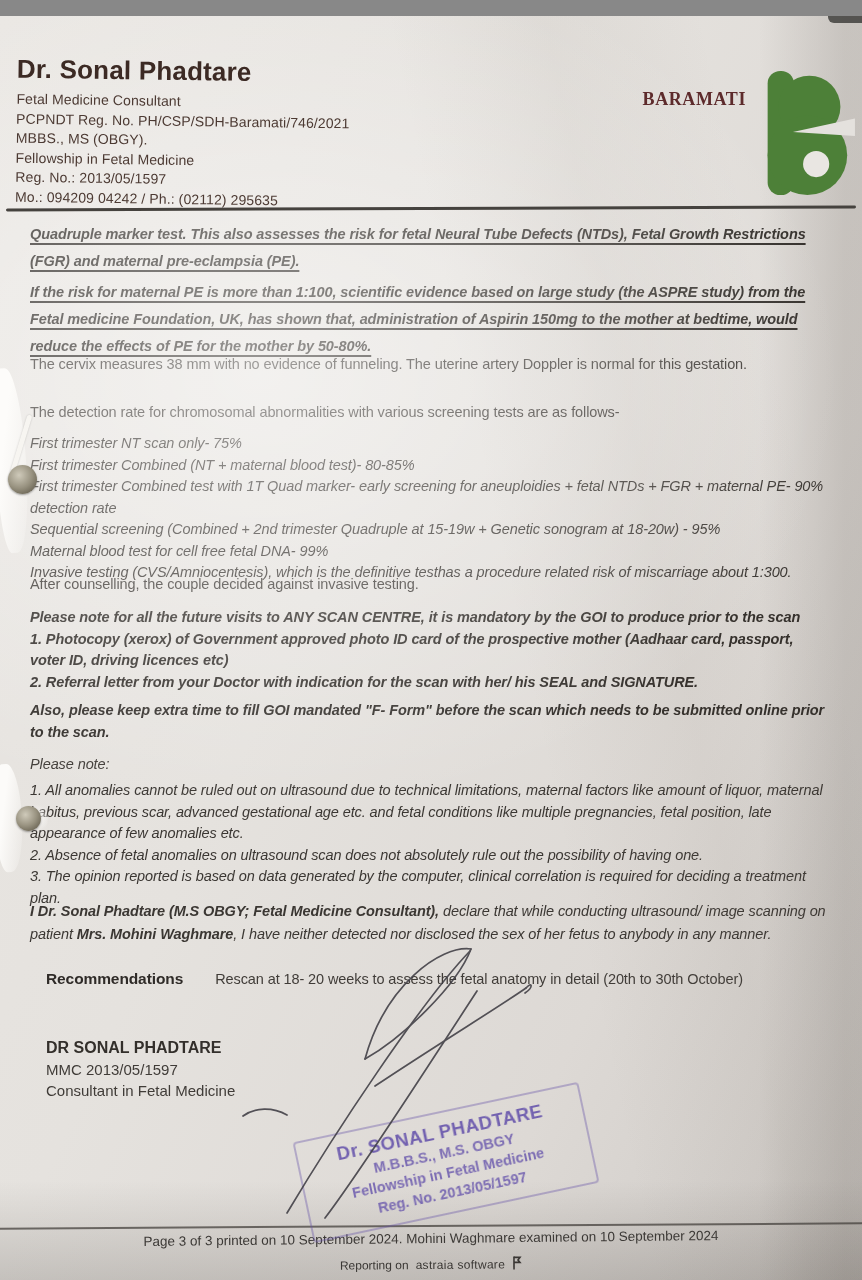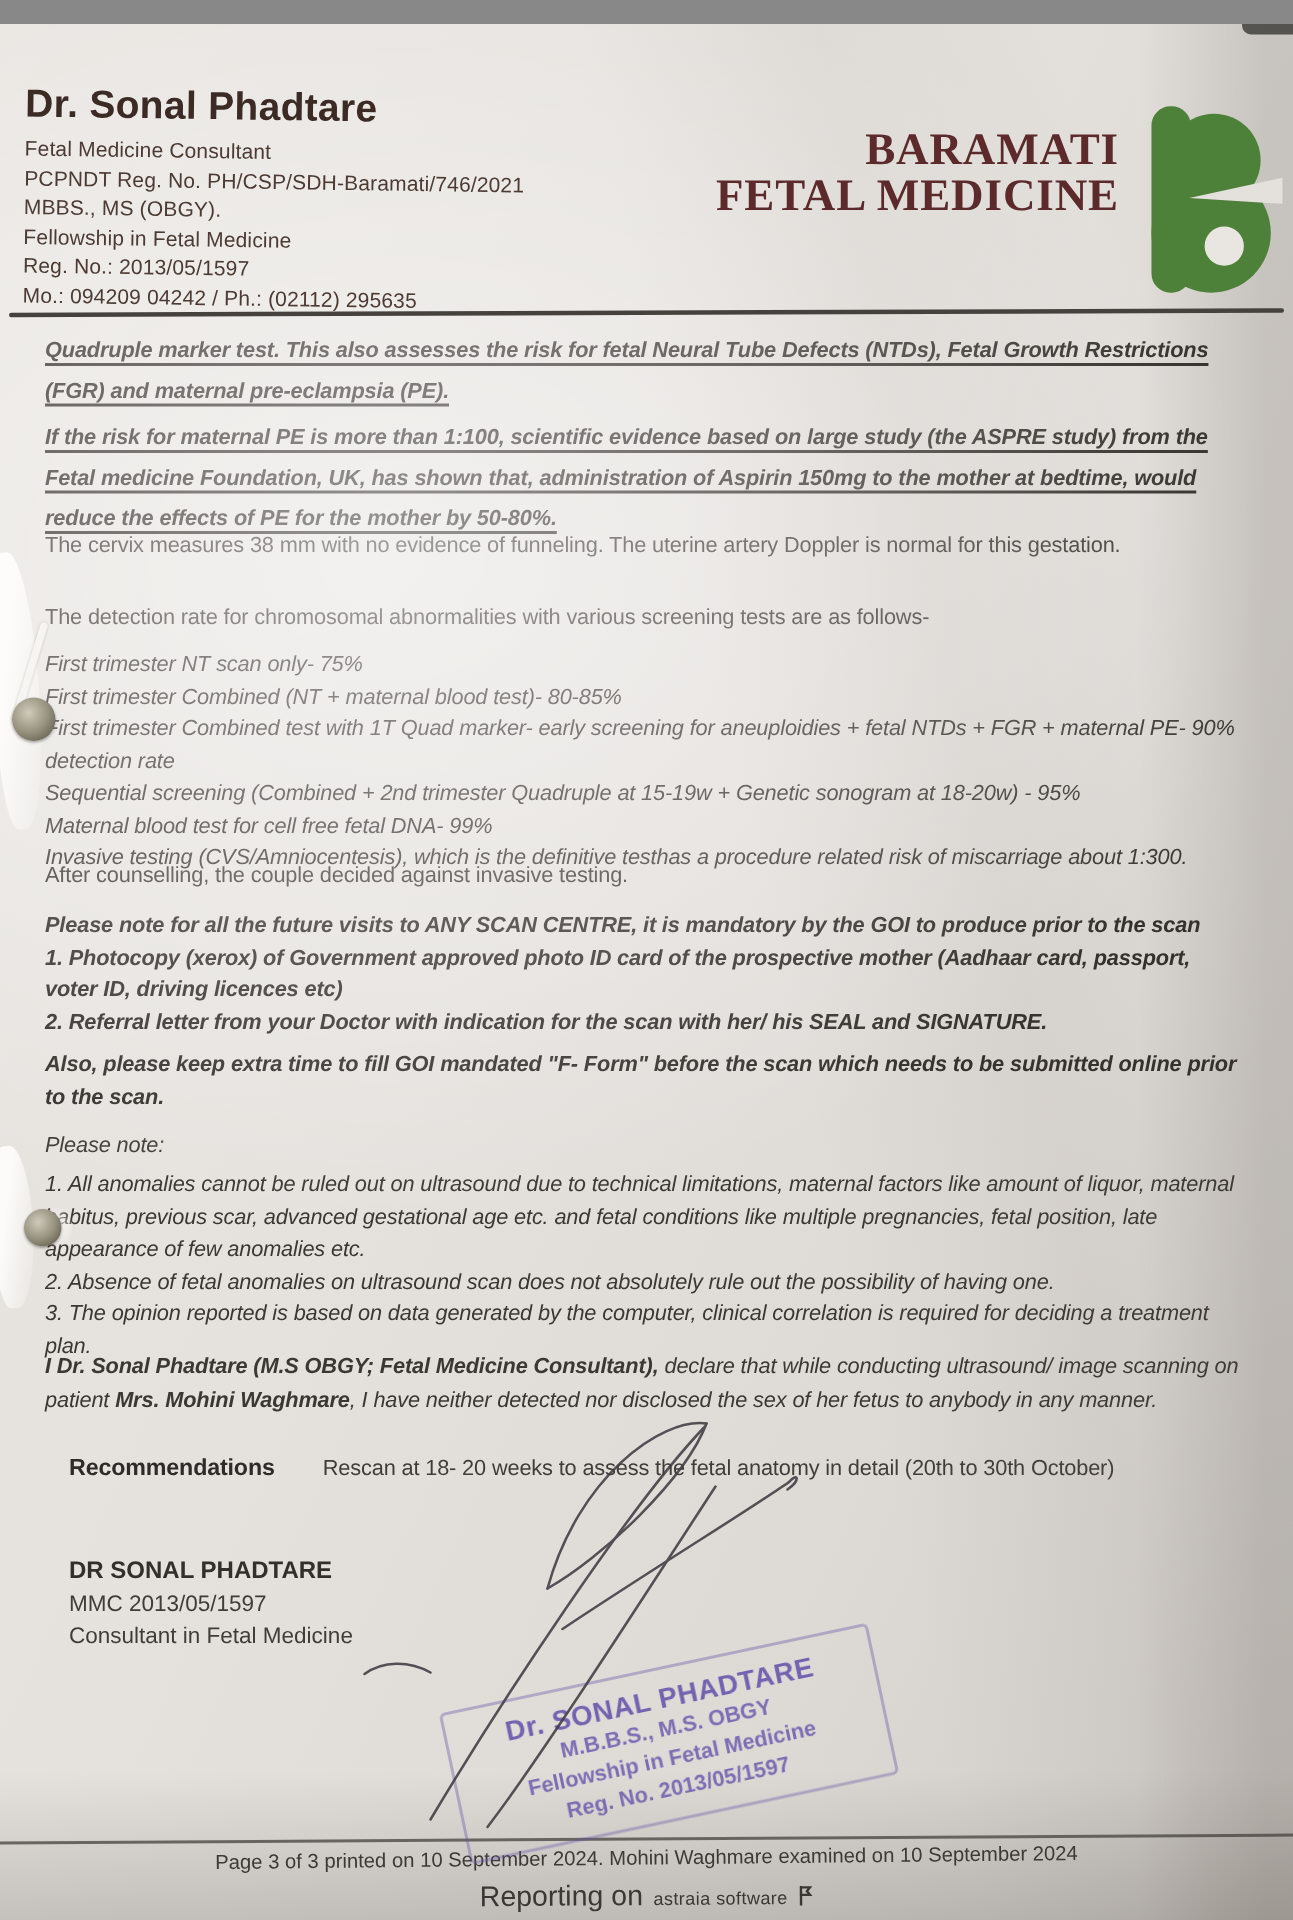--- a/index.html
+++ b/index.html
@@ -26,22 +26,22 @@
   .footer-rule { position:absolute; left:0; right:0; top:1209px; height:2px;
     background:rgba(68,64,60,.75); transform:rotate(-.35deg); z-index:3; }
   .rule { position:absolute; left:6px; right:6px; top:191px; height:2.5px;
     background:#45423e; border-radius:2px; transform:rotate(-.2deg); z-index:3; }
 
   
   .hdr-left { position:absolute; left:16px; top:40px; z-index:3; transform:rotate(.8deg); }
   .hdr-name { font-size:26px; font-weight:bold; color:#3c2a24; letter-spacing:.2px; margin-bottom:5px; }
   .hdr-line { font-size:14px; line-height:19.5px; color:#4c3a33; letter-spacing:.1px; }
   .brand { position:absolute; top:52px; right:6px; display:flex; gap:8px; z-index:3; }
-  .brand-text { text-align:right; padding-top:16px;
-    font-family:"Liberation Serif", serif; font-weight:bold; font-size:30px;
+  .brand-text { padding-top:16px;
+    font-family:"Liberation Serif", serif; font-weight:bold; font-size:18px;
     line-height:31px; letter-spacing:.6px; color:var(--brand-maroon,#5d2a2b); }
   .brand-mark { width:102px; height:130px; color:var(--brand-green,#4d8038); }
 
   
   .blk { position:absolute; left:30px; right:36px; z-index:1; font-size:14.5px; letter-spacing:-.1px; }
   .bui { font-weight:bold; font-style:italic; text-decoration:underline;
     text-underline-offset:4px; text-decoration-thickness:1.5px; line-height:27px; color:#34302c; }
   .reg { line-height:21.5px; color:#403c38; }
   .ital { font-style:italic; }
   .boldital { font-weight:bold; font-style:italic; line-height:21.5px; color:#322e2a; }
@@ -92,21 +92,21 @@
     box-shadow:0 1px 2px rgba(0,0,0,.35); }
   .pin1 { left:8px; top:449px; width:29px; height:29px; }
   .pin2 { left:16px; top:790px; width:25px; height:25px; }
 
   
   .footer-text { position:absolute; left:0; right:0; top:1215px; text-align:center; z-index:3;
     font-size:13.5px; color:#3c3936; transform:rotate(-.6deg); }
   .astraia-line { position:absolute; left:0; right:0; top:1238px; z-index:3;
     display:flex; justify-content:center; align-items:baseline; gap:7px;
     color:#3a3734; transform:rotate(-.4deg); }
-  .astraia-prefix { font-size:19px; }
+  .astraia-prefix { font-size:12px; }
   .astraia-brand { font-size:12px; letter-spacing:.3px; }
   .astraia-icon { position:relative; top:2px; }
 </style>
 </head>
 <body>
 
 <div class="photo">
 
   <div class="hdr-left">
     <div class="hdr-name">Dr. Sonal Phadtare</div>
@@ -114,21 +114,20 @@
     <div class="hdr-line">PCPNDT Reg. No. PH/CSP/SDH-Baramati/746/2021</div>
     <div class="hdr-line">MBBS., MS (OBGY).</div>
     <div class="hdr-line">Fellowship in Fetal Medicine</div>
     <div class="hdr-line">Reg. No.: 2013/05/1597</div>
     <div class="hdr-line">Mo.: 094209 04242 / Ph.: (02112) 295635</div>
   </div>
 
   <div class="brand">
     <div class="brand-text">
       <div>BARAMATI</div>
-      <div>FETAL MEDICINE</div>
     </div>
     <div class="brand-mark">
       <svg width="102" height="130" viewBox="0 0 105 134">
         <rect x="14" y="3" width="27" height="128" rx="13" fill="currentColor"></rect>
         <circle cx="57" cy="40" r="32" fill="currentColor"></circle>
         <circle cx="55" cy="90" r="41" fill="currentColor"></circle>
         <polygon points="40,66 104,52 104,70" fill="#e4e1dd"></polygon>
         <circle cx="64" cy="99" r="13.5" fill="#e9e6e2"></circle>
       </svg>
     </div>

